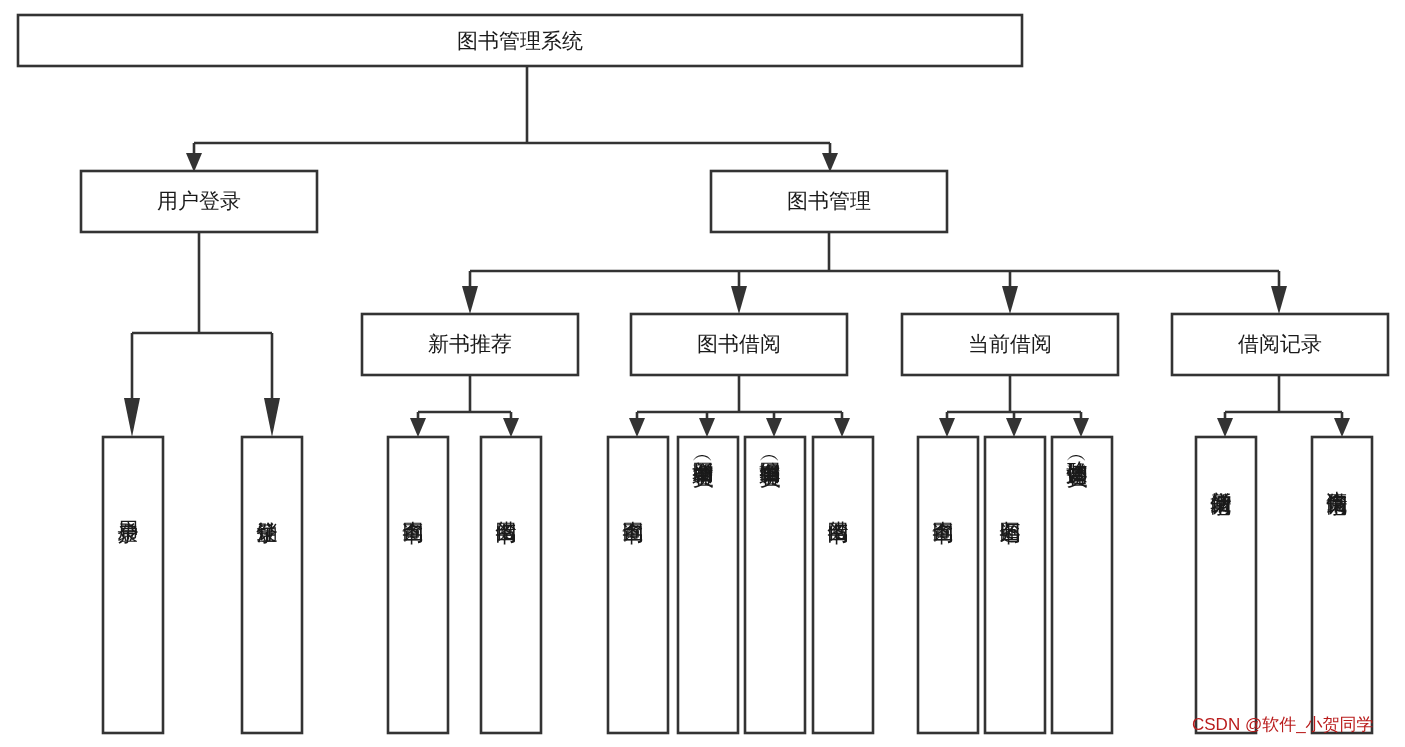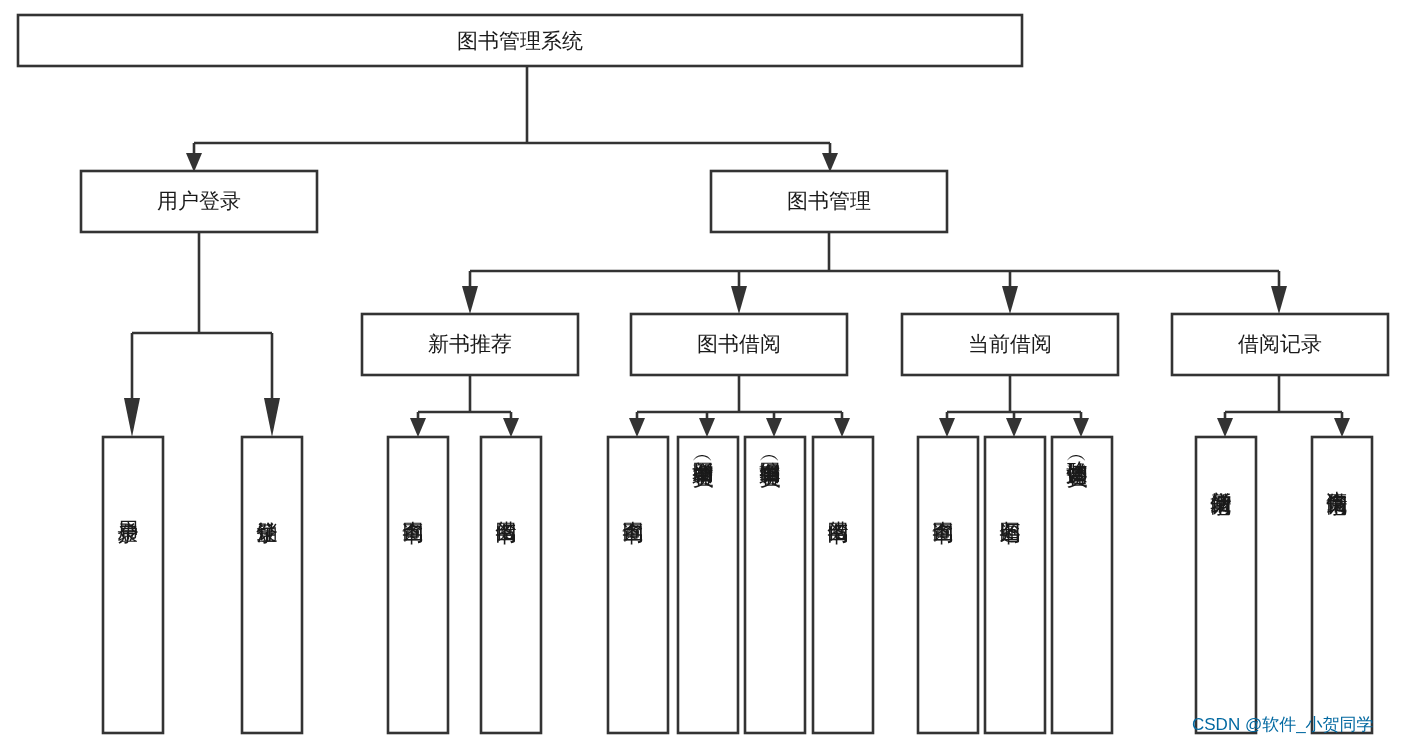--- a/index.html
+++ b/index.html
@@ -60,21 +60,21 @@
     text-align: start;
     white-space: nowrap;
     pointer-events: none;
   }
   .watermark {
     position: absolute;
     left: 1192px;
     top: 713px;
     font-family: "Liberation Sans", "DejaVu Sans", sans-serif;
     font-size: 17px;
-    color: #0369a1;
+    color: #b91c1c;
     white-space: nowrap;
     user-select: none;
   }
 </style>
 </head>
 <body>
 
 <div id="diagram-root">
 
   <svg class="diagram" viewBox="0 0 1405 747" xmlns="http://www.w3.org/2000/svg">

